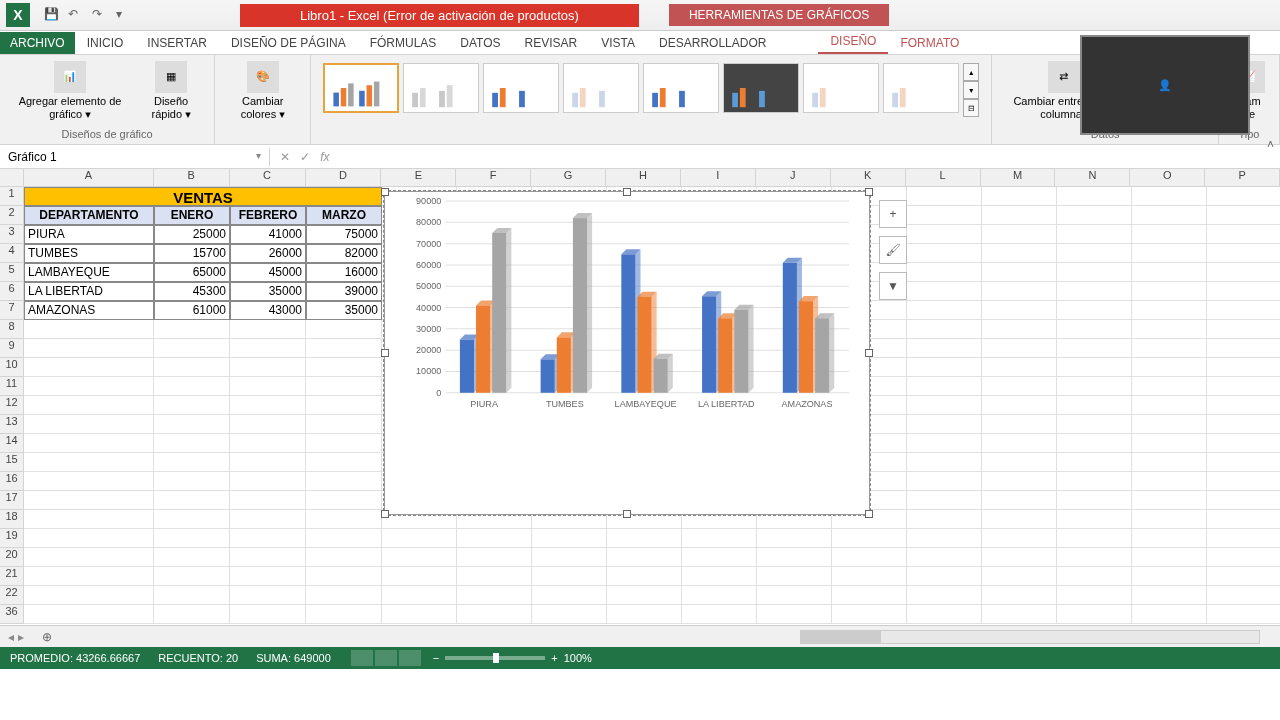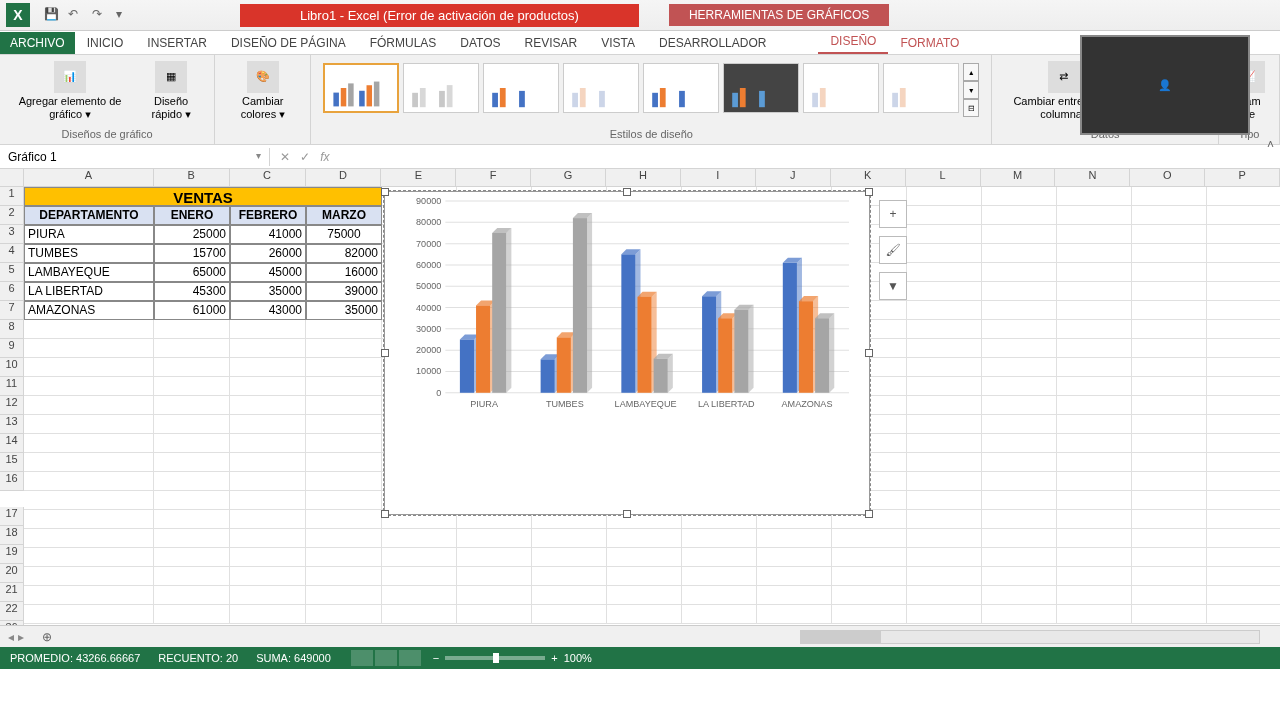--- a/index.html
+++ b/index.html
@@ -196,21 +196,20 @@
       <div class="style-thumb"><svg viewBox="0 0 76 50">
             <rect x="8" y="30" width="6" height="15" fill="#ccd5e8"></rect>
             <rect x="16" y="25" width="6" height="20" fill="#f5d5c0"></rect>
           </svg></div>
       <div class="style-scroll">
         <div>▴</div>
         <div>▾</div>
         <div>⊟</div>
       </div>
     </div>
-    <div class="ribbon-group-label">Estilos de diseño</div>
   </div>
   <div class="ribbon-group">
     <div class="ribbon-group-items">
       <div class="ribbon-btn">
         <div class="ribbon-btn-icon">⇄</div>
         <span>Cambiar entre filas y columnas</span>
       </div>
       <div class="ribbon-btn">
         <div class="ribbon-btn-icon">▦</div>
         <span>Seleccionar datos</span>
@@ -271,21 +270,21 @@
         <div class="row-header" style="height: 19px;">7</div>
         <div class="row-header" style="height: 19px;">8</div>
         <div class="row-header" style="height: 19px;">9</div>
         <div class="row-header" style="height: 19px;">10</div>
         <div class="row-header" style="height: 19px;">11</div>
         <div class="row-header" style="height: 19px;">12</div>
         <div class="row-header" style="height: 19px;">13</div>
         <div class="row-header" style="height: 19px;">14</div>
         <div class="row-header" style="height: 19px;">15</div>
         <div class="row-header" style="height: 19px;">16</div>
-        <div class="row-header" style="height: 19px; margin-top: 16px;">17</div>
+        <div class="row-header" style="height: 19px;">17</div>
         <div class="row-header" style="height: 19px;">18</div>
         <div class="row-header" style="height: 19px;">19</div>
         <div class="row-header" style="height: 19px;">20</div>
         <div class="row-header" style="height: 19px;">21</div>
         <div class="row-header" style="height: 19px;">22</div>
         <div class="row-header" style="height: 19px;">36</div>
       </div>
     <div class="grid-cells" id="grid-cells">
         <div class="grid-row">
           <div class="cell ventas-title" style="width: 358px;">VENTAS</div>
@@ -317,21 +316,21 @@
           <div class="cell" style="width: 75px;"></div>
           <div class="cell" style="width: 75px;"></div>
           <div class="cell" style="width: 75px;"></div>
           <div class="cell" style="width: 75px;"></div>
           <div class="cell" style="width: 75px;"></div>
         </div>
         <div class="grid-row">
           <div class="cell table-cell dept" style="width: 130px;">PIURA</div>
           <div class="cell table-cell text-right" style="width: 76px;">25000</div>
           <div class="cell table-cell text-right" style="width: 76px;">41000</div>
-          <div class="cell table-cell text-right" style="width: 76px; text-align: center;">75000</div>
+          <div class="cell table-cell text-right" style="width: 76px;">75000</div>
           <div class="cell" style="width: 75px;"></div>
           <div class="cell" style="width: 75px;"></div>
           <div class="cell" style="width: 75px;"></div>
           <div class="cell" style="width: 75px;"></div>
           <div class="cell" style="width: 75px;"></div>
           <div class="cell" style="width: 75px;"></div>
           <div class="cell" style="width: 75px;"></div>
           <div class="cell" style="width: 75px;"></div>
           <div class="cell" style="width: 75px;"></div>
           <div class="cell" style="width: 75px;"></div>

